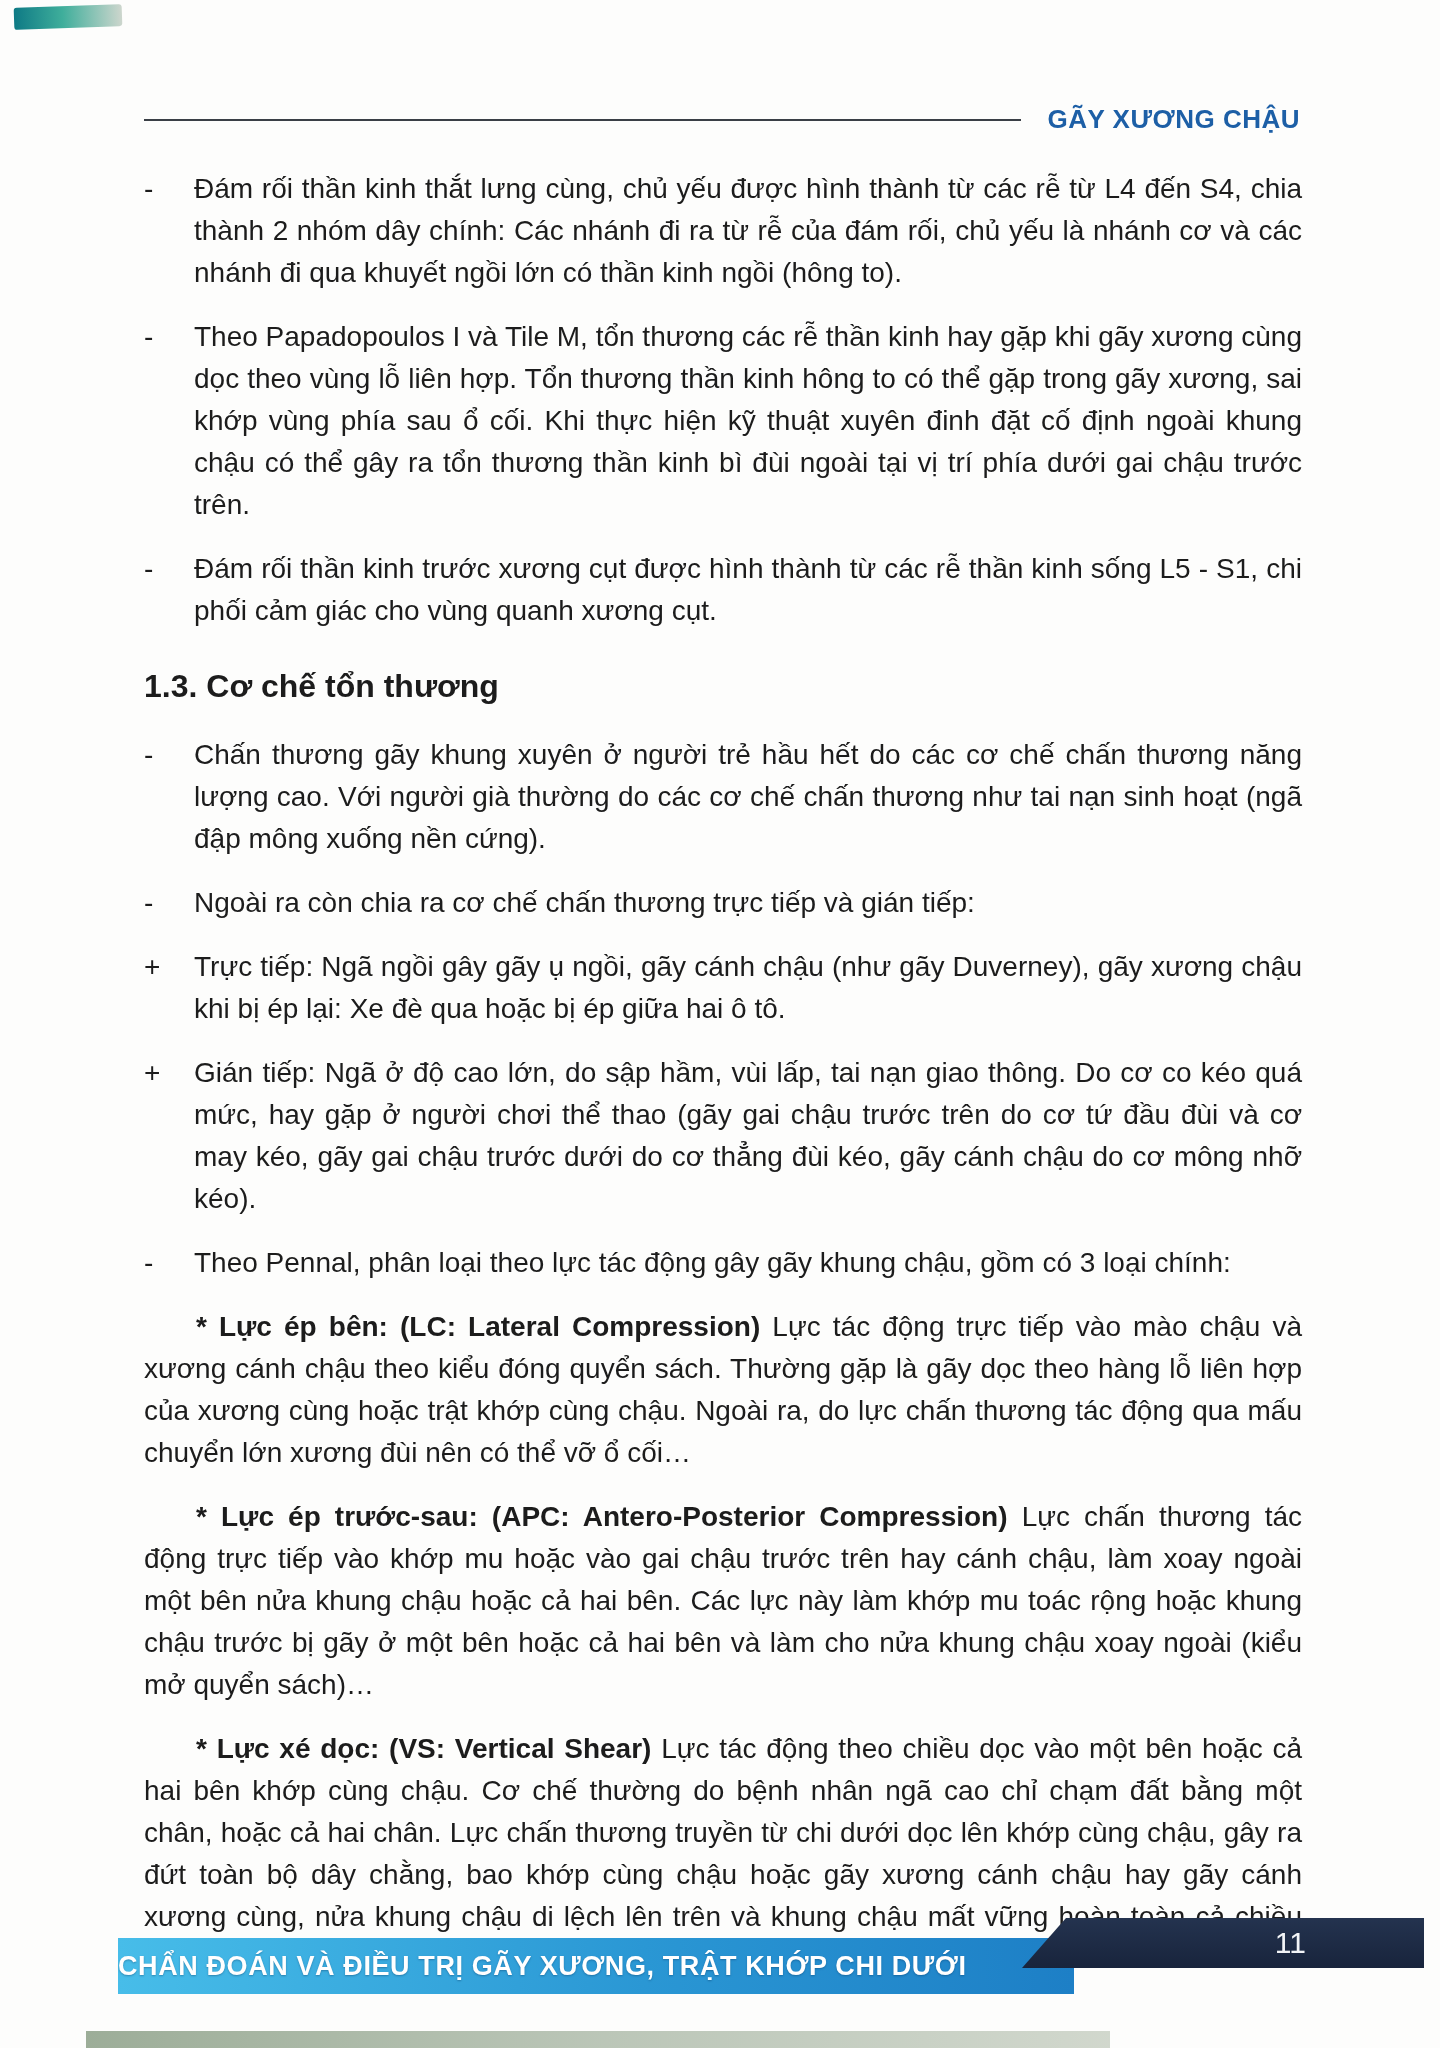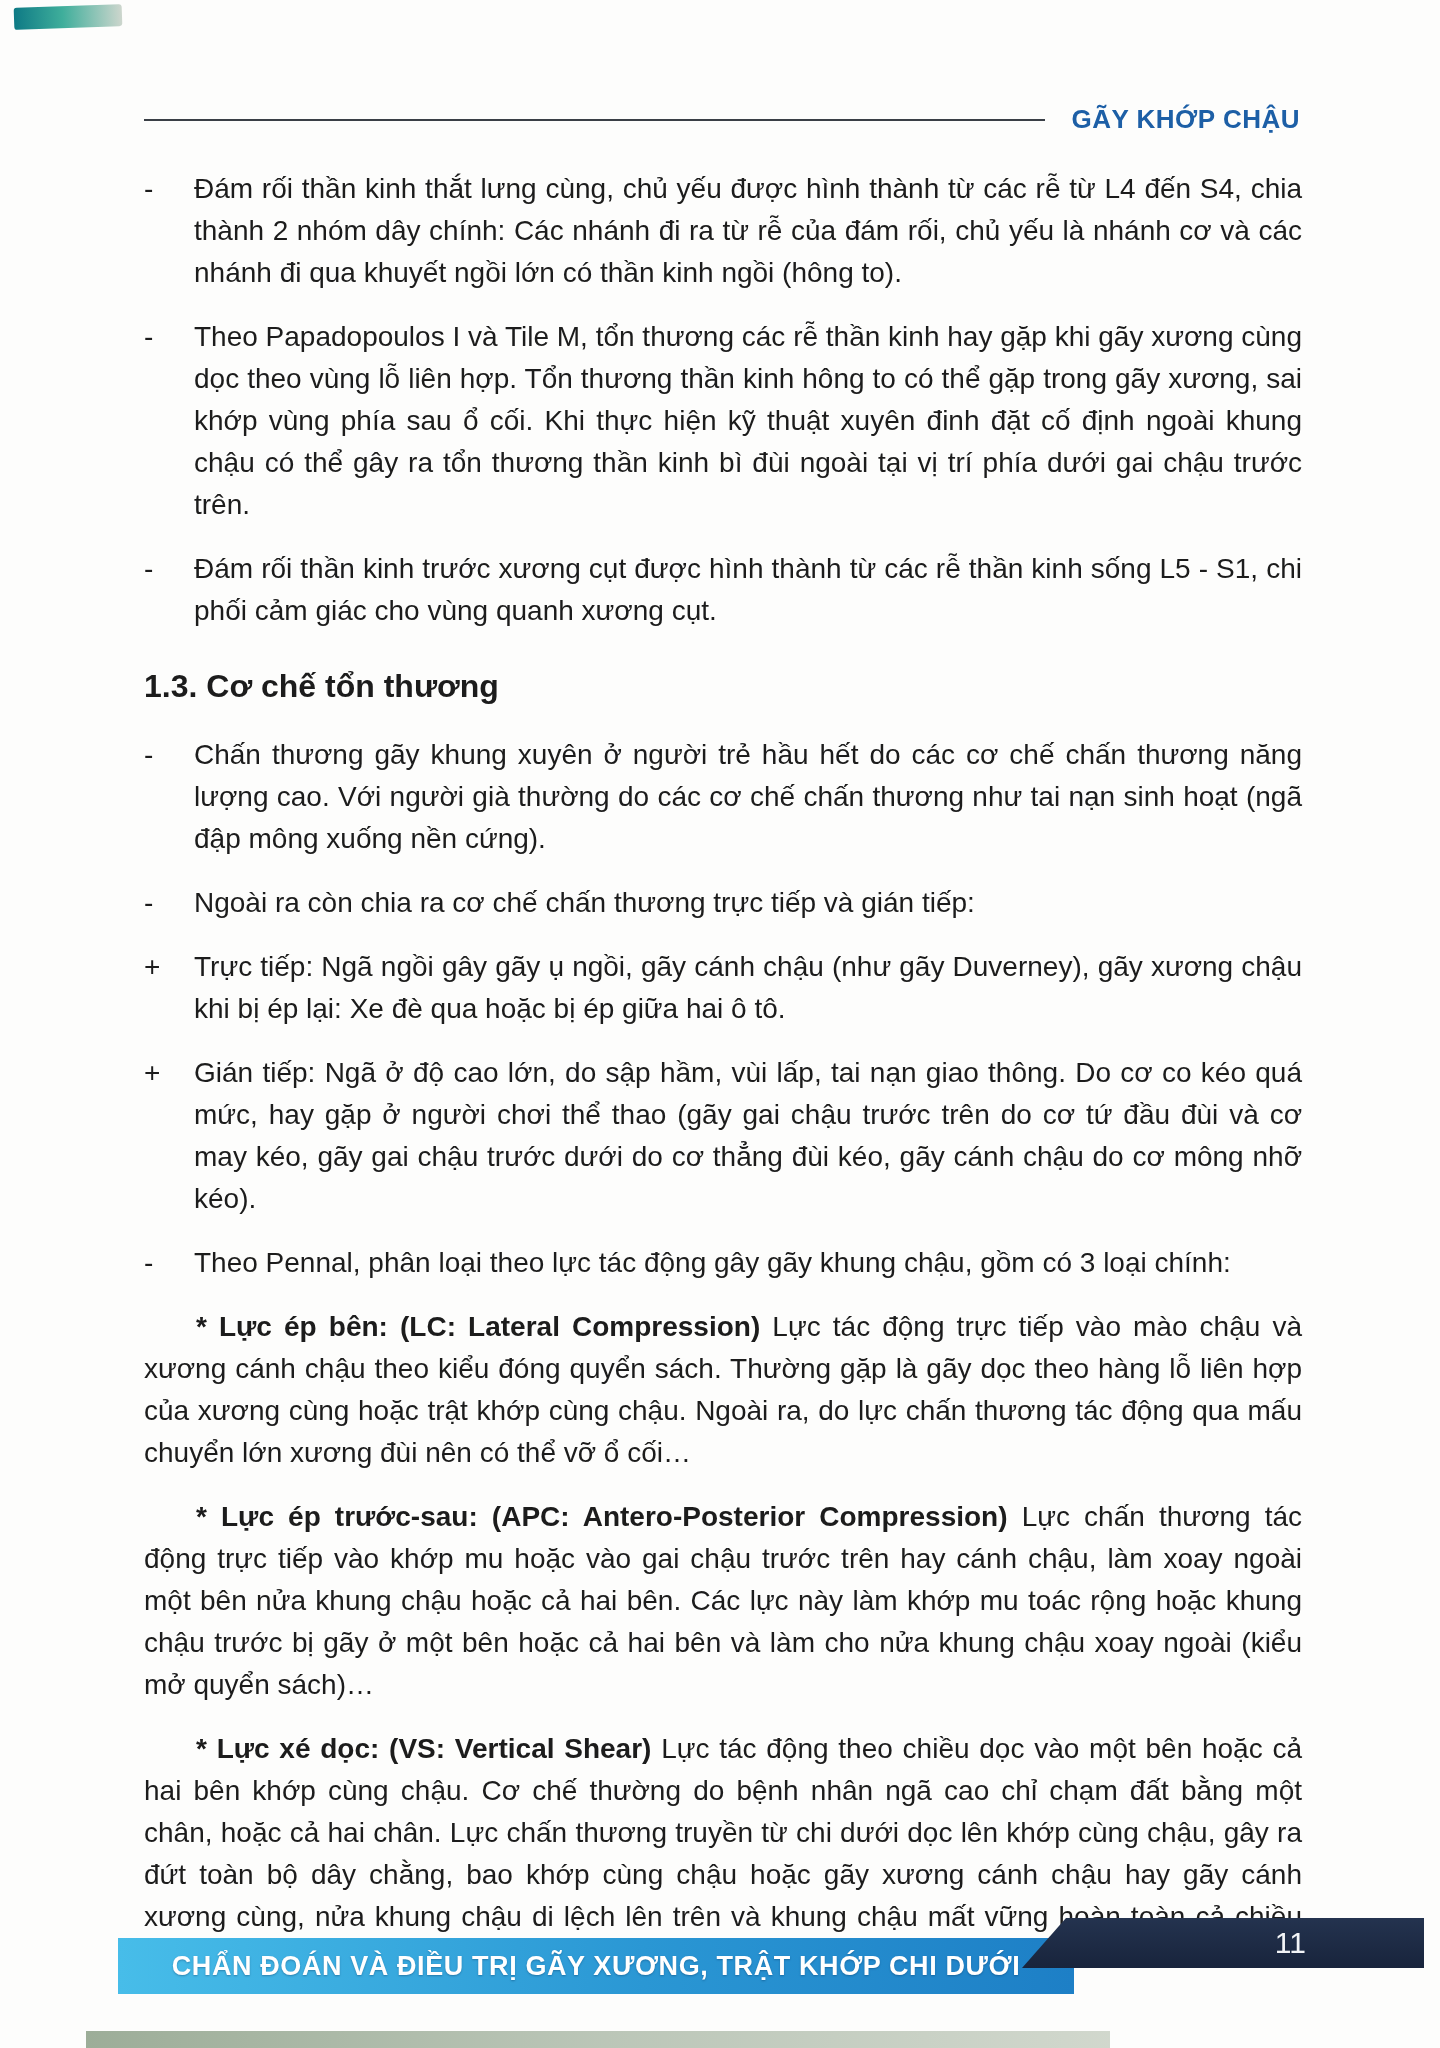--- a/index.html
+++ b/index.html
@@ -43,21 +43,21 @@
     font-weight:bold; font-size:32px; margin:30px 0 24px 0; text-align:left;
   }
   .star-par {
     margin-bottom:22px; text-indent:52px; text-align:justify;
   }
   .star-par .lead { font-weight:bold; }
   
   .footer-banner {
     position:absolute; left:118px; top:1938px; width:956px; height:56px;
     background:linear-gradient(90deg,#47bde9 0%,#2a97d4 55%,#1d7fc6 100%);
-    display:flex; align-items:center; justify-content:center;
+    display:flex; align-items:center; justify-content:flex-start;
     z-index:1;
   }
   .footer-banner .banner-text {
     color:#ffffff; font-weight:bold; font-size:27px; letter-spacing:0.6px;
     text-shadow:0 1px 2px rgba(0,40,80,0.35);
     white-space:nowrap;
   }
   .footer-pagebox {
     position:absolute; left:1022px; top:1918px; width:402px; height:50px;
     background:linear-gradient(180deg,#24334f 0%,#18243c 100%);
@@ -77,21 +77,21 @@
 </style>
 </head>
 <body>
 
 <div class="page">
 
   <div class="corner-strip"></div>
 
   <div class="header">
     <div class="header-rule"></div>
-    <div class="header-title">GÃY KHỚP CHẬU</div>
+    <div class="header-title">GÃY XƯƠNG CHẬU</div>
   </div>
 
   <div class="content">
 
     <div class="bullet">
       <span class="marker">-</span>
       <span class="btext">Đám rối thần kinh thắt lưng cùng, chủ yếu được hình thành từ các rễ từ L4 đến S4, chia thành 2 nhóm dây chính: Các nhánh đi ra từ rễ của đám rối, chủ yếu là nhánh cơ và các nhánh đi qua khuyết ngồi lớn có thần kinh ngồi (hông to).</span>
     </div>
 
     <div class="bullet">

